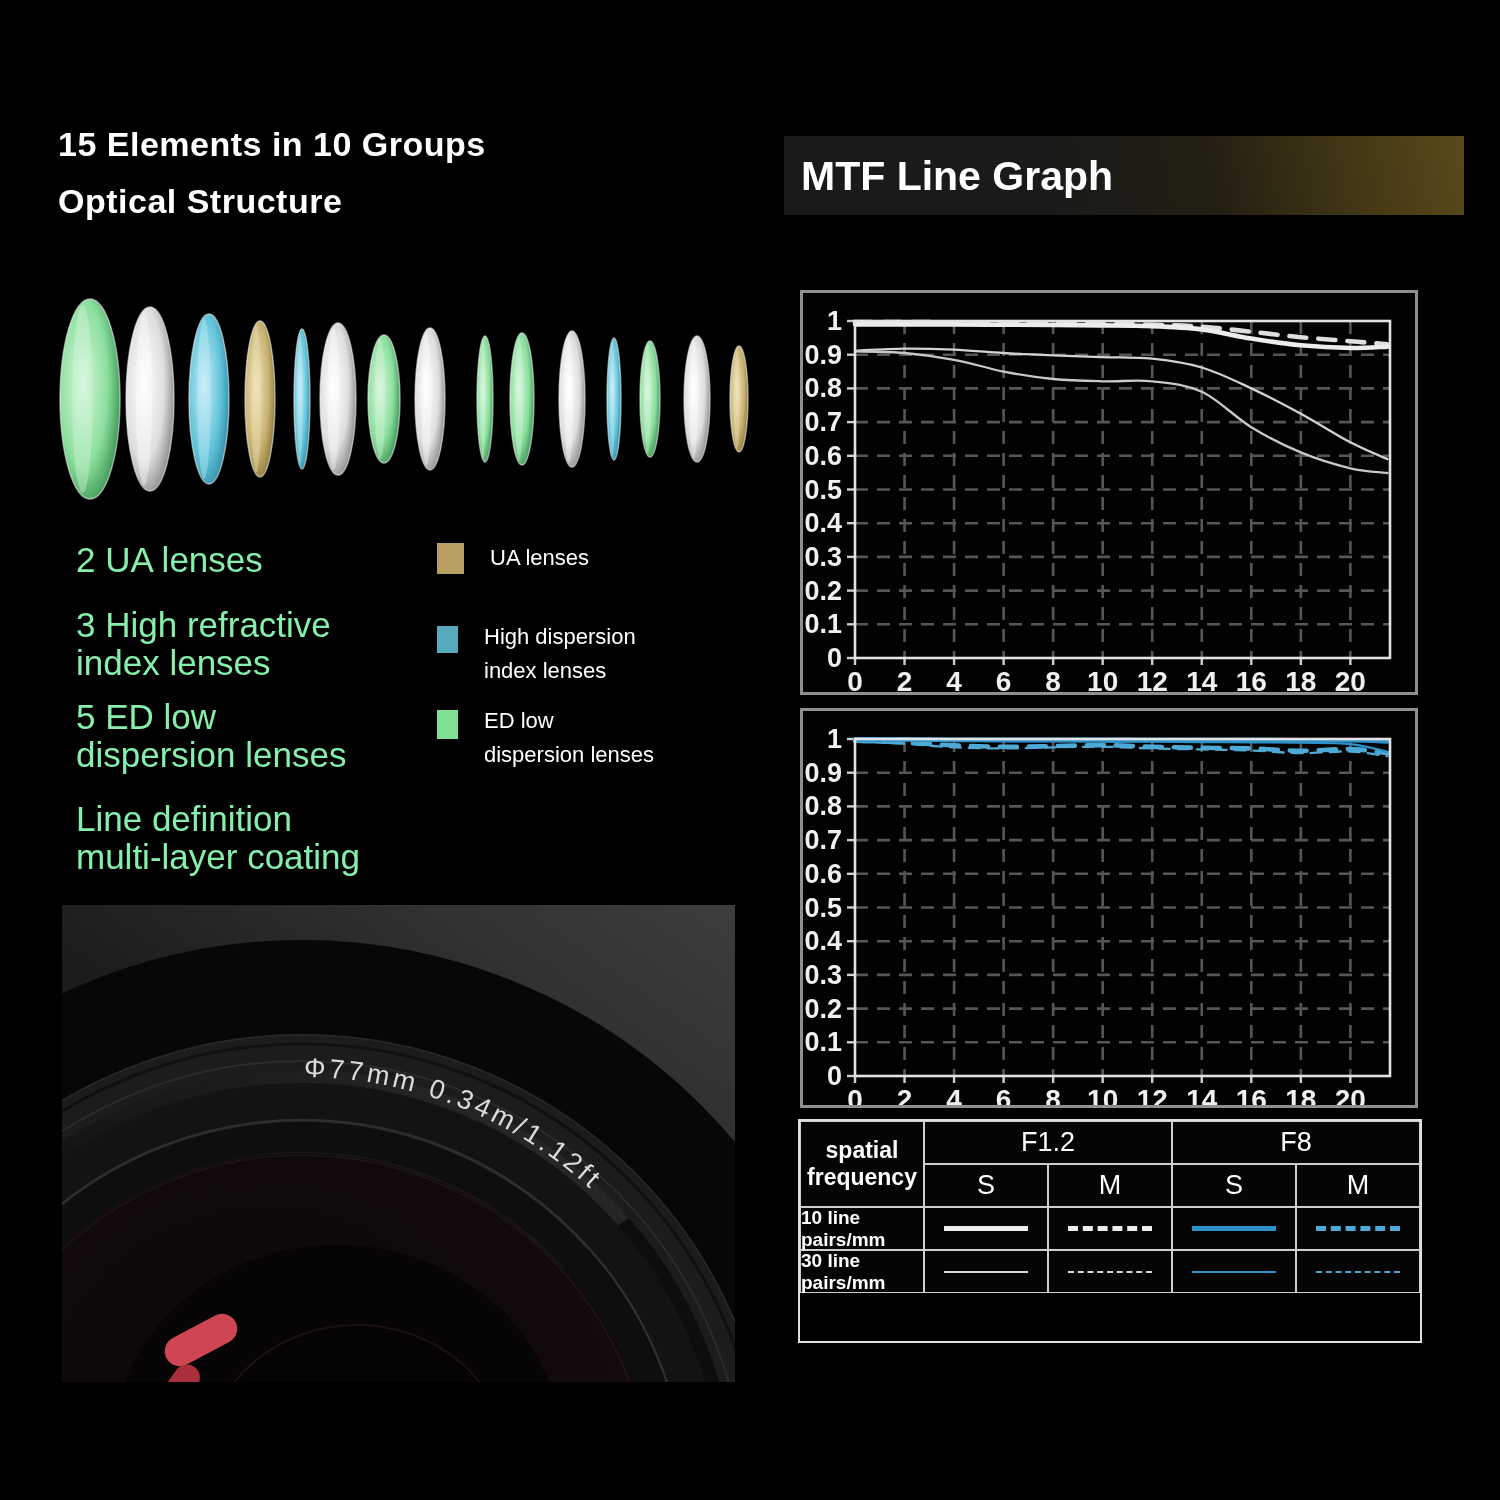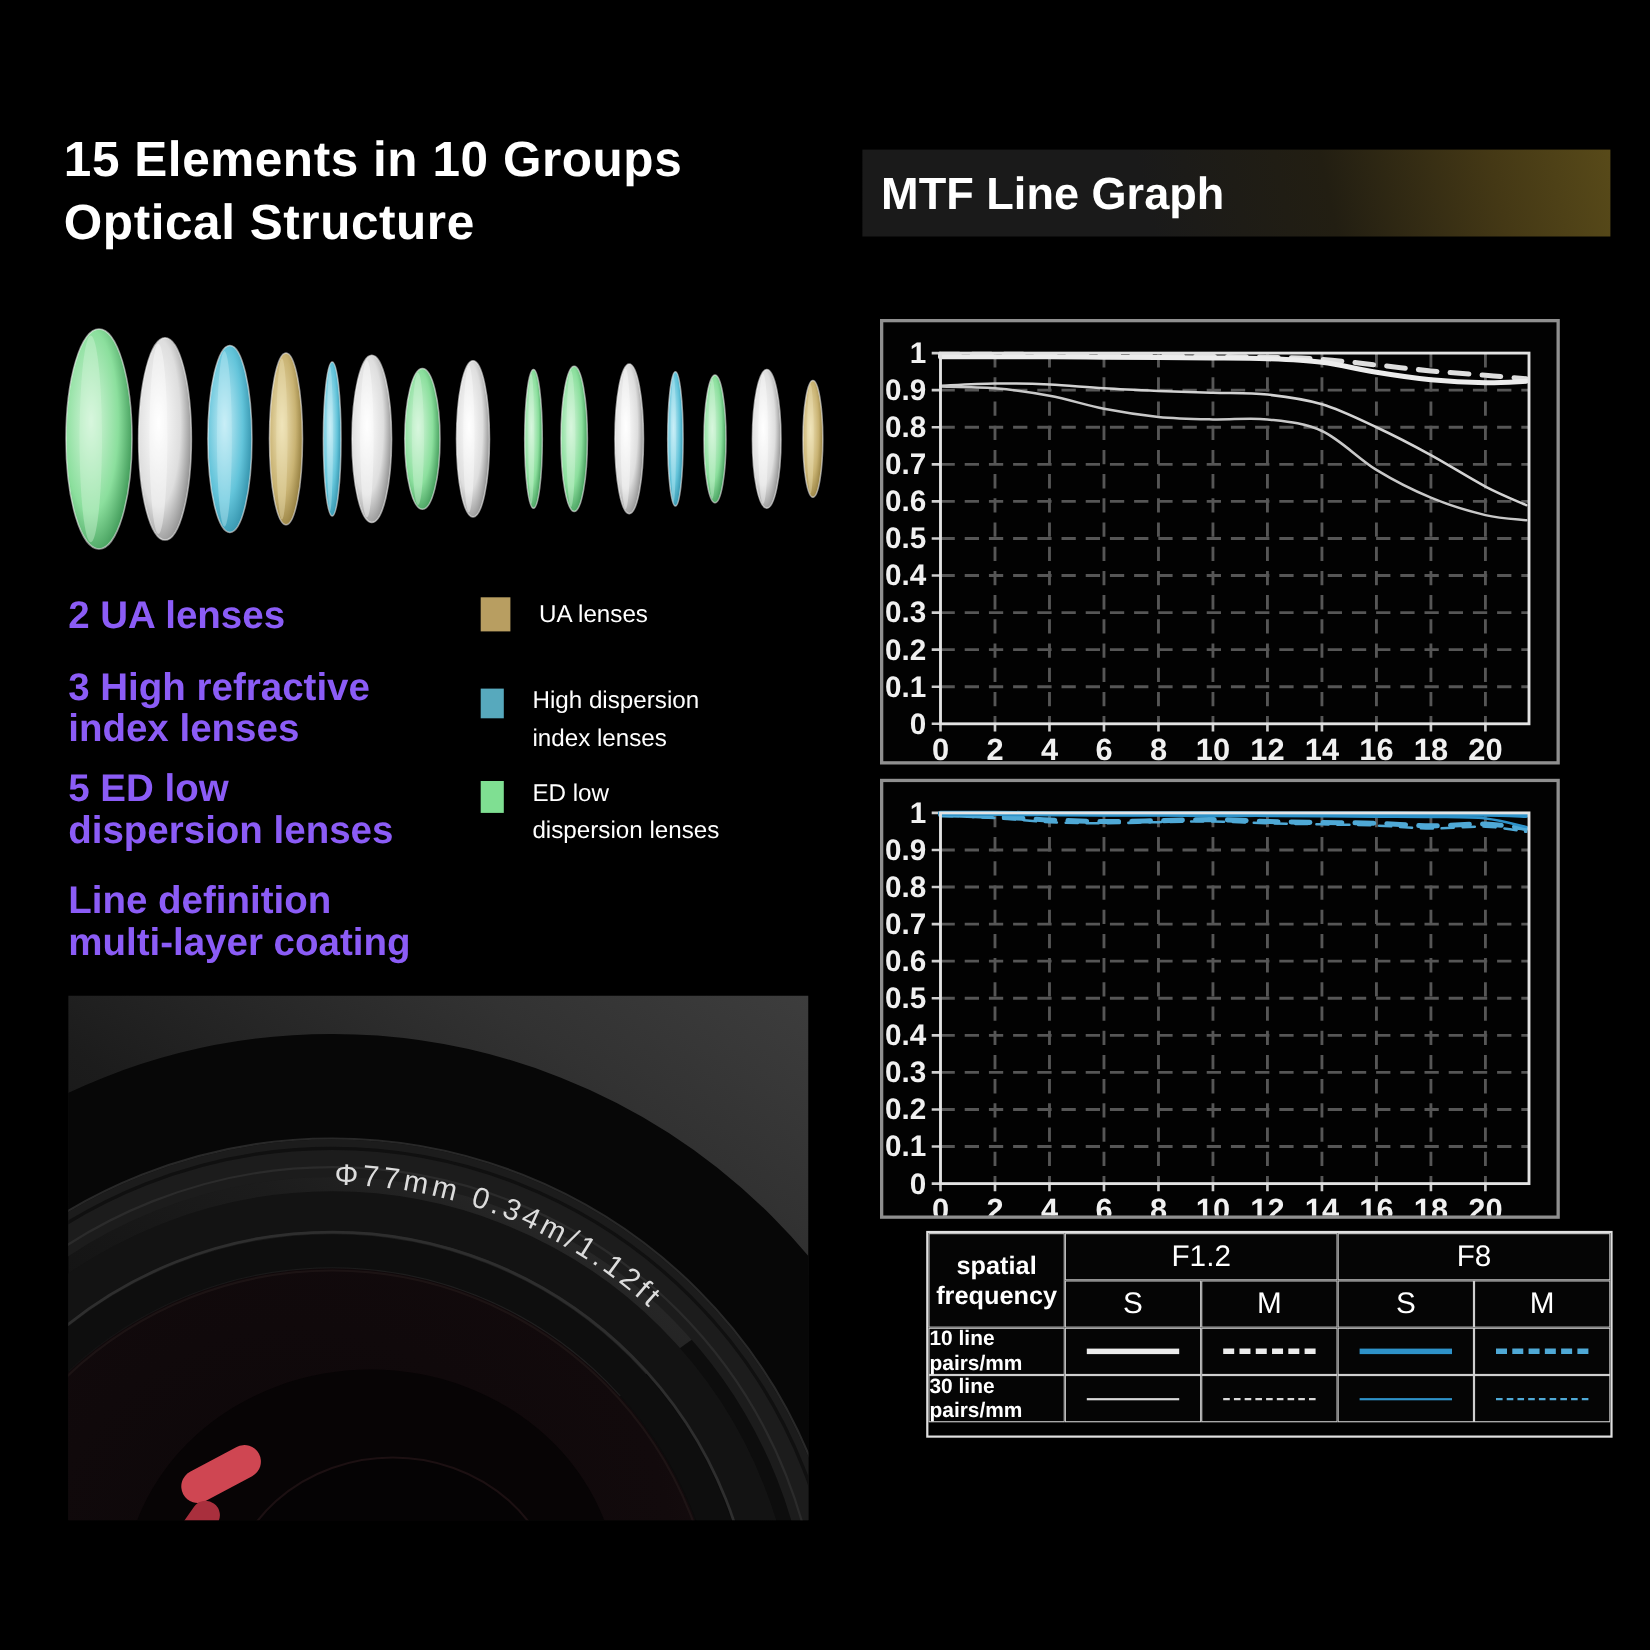--- a/index.html
+++ b/index.html
@@ -1,23 +1,23 @@
 <!DOCTYPE html>
 <html><head>
 <meta charset="utf-8">
 <style>
   html,body{margin:0;padding:0;background:#000;}
   #canvas{position:relative;width:1500px;height:1500px;background:#000;overflow:hidden;
           font-family:"Liberation Sans",sans-serif;}
 
   
-  #title{position:absolute;left:58px;top:116px;font-size:45px;font-weight:bold;
+  #title{position:absolute;left:58px;top:116px;font-size:34px;font-weight:bold;
          color:#ffffff;line-height:57px;letter-spacing:.5px;}
   #lens-svg{position:absolute;left:0;top:293px;width:770px;height:212px;}
-  .feat{position:absolute;left:62px;color:#8b5cf6;font-size:35px;font-weight:bold;line-height:38px;}
+  .feat{position:absolute;left:76px;color:#86efac;font-size:35px;font-weight:normal;line-height:38px;}
   .feat .l2:empty{display:none;}
   #feat-0{top:541px;} #feat-1{top:606px;} #feat-2{top:698px;} #feat-3{top:800px;}
   .leg{position:absolute;left:437px;display:flex;gap:26px;color:#ffffff;}
   .leg .sw{flex:0 0 auto;margin-top:2px;}
   .leg .txt{font-size:22px;line-height:34px;}
   .leg .l2:empty{display:none;}
   #leg-0{top:541px;} #leg-0 .sw{width:27px;height:31px;}
   #leg-1{top:620px;} #leg-1 .sw{width:21px;height:27px;margin-top:6px;}
   #leg-2{top:704px;} #leg-2 .sw{width:21px;height:29px;margin-top:6px;}
 
@@ -27,24 +27,24 @@
   #mtf-header{position:absolute;left:784px;top:136px;width:680px;height:79px;
     background:linear-gradient(78deg,#1a1a1a 38%,#221e12 62%,#443815 84%,#584a19 100%);
     color:#ffffff;font-size:41px;font-weight:bold;line-height:80px;padding-left:17px;
     box-sizing:border-box;}
   .chart-box{position:absolute;left:800px;width:618px;background:#020202;
     border:3px solid #8f8f8f;box-sizing:border-box;}
   #chart-box-0{top:290px;height:405px;}
   #chart-box-1{top:708px;height:400px;}
   .chart-box svg{display:block;width:100%;height:100%;}
 
-  #mtf-table{position:absolute;left:798px;top:1119px;width:624px;height:188px;
+  #mtf-table{position:absolute;left:798px;top:1119px;width:624px;height:224px;
     display:grid;grid-template-columns:124px 124px 124px 124px 124px;
     grid-template-rows:43px 43px 43px 43px;border:2px solid #e0e0e0;background:#000;
-    box-sizing:border-box;margin-left:44px;}
+    box-sizing:border-box;}
   .tcell{border:1px solid #cfcfcf;display:flex;align-items:center;justify-content:center;
     color:#ffffff;background:#050505;}
   .tcell.spatial{grid-row:1/3;grid-column:1;flex-direction:column;font-weight:bold;
     font-size:23px;line-height:27px;}
   .tcell.f12{grid-column:2/4;font-size:27px;}
   .tcell.f8{grid-column:4/6;font-size:27px;}
   .tcell.sm{font-size:27px;}
   .tcell.rowlab{font-size:19px;font-weight:bold;}
   .sample{width:84px;height:0;}
 

